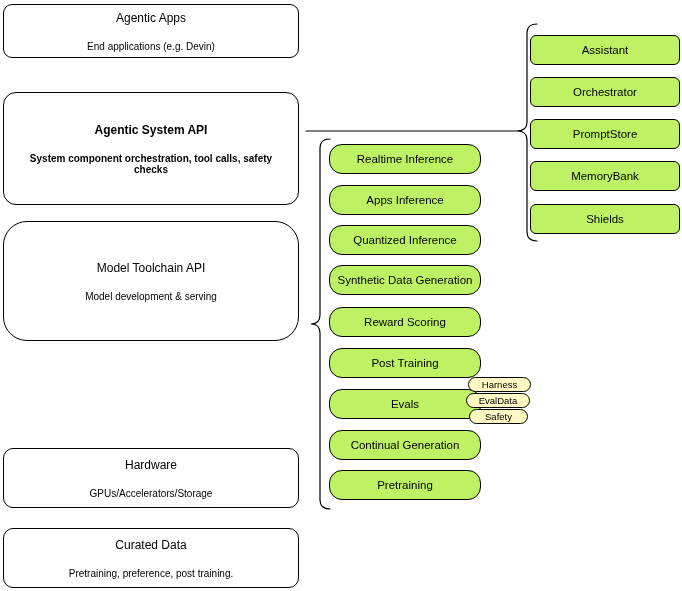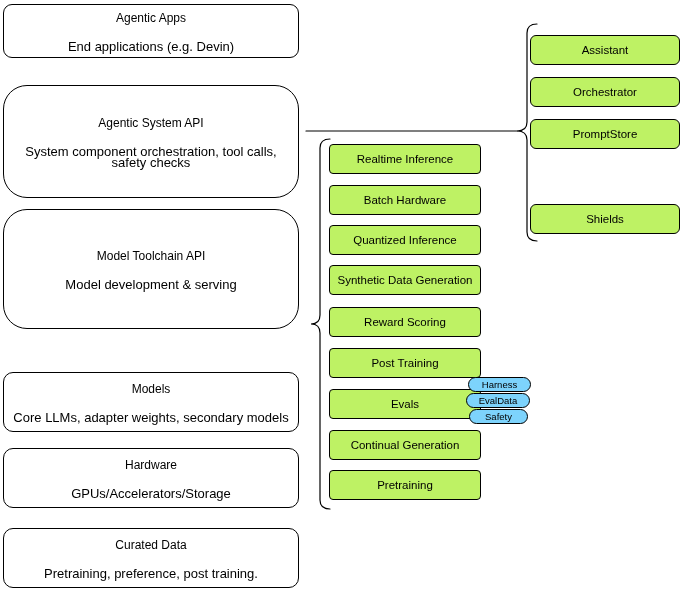--- a/index.html
+++ b/index.html
@@ -40,53 +40,53 @@
     align-items: center;
     justify-content: center;
     text-align: center;
     gap: 4px;
   }
   .btitle {
     font-size: 12px;
     line-height: 14px;
   }
   .bsub {
-    font-size: 13px;
+    font-size: 10px;
     line-height: 11px;
     padding: 0 8px;
     margin-top: 12px;
   }
   .mbox, .rbox {
     position: absolute;
     height: 30px;
     border: 1px solid #000000;
     background: #bef264;
     box-sizing: border-box;
     display: flex;
     align-items: center;
     justify-content: center;
     text-align: center;
     font-size: 11.5px;
   }
   .mbox {
     left: 329px;
     width: 152px;
-    border-radius: 4px;
+    border-radius: 13px;
   }
   .rbox {
     left: 530px;
     width: 150px;
     border-radius: 6px;
   }
   .tag {
     position: absolute;
     height: 15px;
     border: 1px solid #000000;
     border-radius: 8px;
-    background: #7dd3fc;
+    background: #fef9c3;
     box-sizing: border-box;
     display: flex;
     align-items: center;
     justify-content: center;
     font-size: 9.5px;
     z-index: 3;
   }
 </style>
 </head>
 <body>
@@ -97,57 +97,54 @@
     <path d="M306 131 L517 131"></path>
     <path d="M537 24 Q527 24 527 33 L527 122 Q527 131 517 131 Q527 131 527 140 L527 232 Q527 241 537 241"></path>
     <path d="M330 139 Q320 139 320 148 L320 315 Q320 324 311 324 Q320 324 320 333 L320 500 Q320 509 330 509"></path>
   </svg>
 
   <div class="lbox" style="top:4px; height:54px; border-radius:9px;">
     <div class="btitle">Agentic Apps</div>
     <div class="bsub">End applications (e.g. Devin)</div>
   </div>
 
-  <div class="lbox" style="top:85px; height:113px; border-radius:24px;">
+  <div class="lbox" style="top:92px; height:113px; border-radius:13px;font-weight:bold;">
     <div class="btitle">Agentic System API</div>
     <div class="bsub">System component orchestration, tool calls, safety checks</div>
   </div>
 
-  <div class="lbox" style="top:209px; height:120px; border-radius:24px;text-align:center;">
+  <div class="lbox" style="top:221px; height:120px; border-radius:24px;text-align:center;">
     <div class="btitle">Model Toolchain API</div>
     <div class="bsub">Model development &amp; serving</div>
   </div>
 
-  <div class="lbox" style="top:372px; height:60px; border-radius:10px;">
-    <div class="btitle">Models</div>
-    <div class="bsub">Core LLMs, adapter weights, secondary models</div>
-  </div>
 
   <div class="lbox" style="top:448px; height:60px; border-radius:10px;">
     <div class="btitle">Hardware</div>
     <div class="bsub">GPUs/Accelerators/Storage</div>
   </div>
 
   <div class="lbox" style="top:528px; height:60px; border-radius:10px;">
     <div class="btitle">Curated Data</div>
     <div class="bsub">Pretraining, preference, post training.</div>
   </div>
 
   <div class="mbox" style="top:144px;">Realtime Inference</div>
-  <div class="mbox" style="top:185px;">Batch Hardware</div>
+  <div class="mbox" style="top:185px;">Apps Inference</div>
   <div class="mbox" style="top:225px;">Quantized Inference</div>
   <div class="mbox" style="top:265px;">Synthetic Data Generation</div>
   <div class="mbox" style="top:307px;">Reward Scoring</div>
   <div class="mbox" style="top:348px;">Post Training</div>
   <div class="mbox" style="top:389px;">Evals</div>
   <div class="mbox" style="top:430px;">Continual Generation</div>
   <div class="mbox" style="top:470px;">Pretraining</div>
 
   <div class="tag" style="left:468px; top:377px; width:63px;">Harness</div>
   <div class="tag" style="left:466px; top:393px; width:64px;">EvalData</div>
   <div class="tag" style="left:469px; top:409px; width:59px;">Safety</div>
 
   <div class="rbox" style="top:35px;">Assistant</div>
   <div class="rbox" style="top:77px;">Orchestrator</div>
   <div class="rbox" style="top:119px;">PromptStore</div>
+  <div class="rbox" style="top:161px;">MemoryBank</div>
   <div class="rbox" style="top:204px;">Shields</div>
 
 </div>
 
 </body></html>

